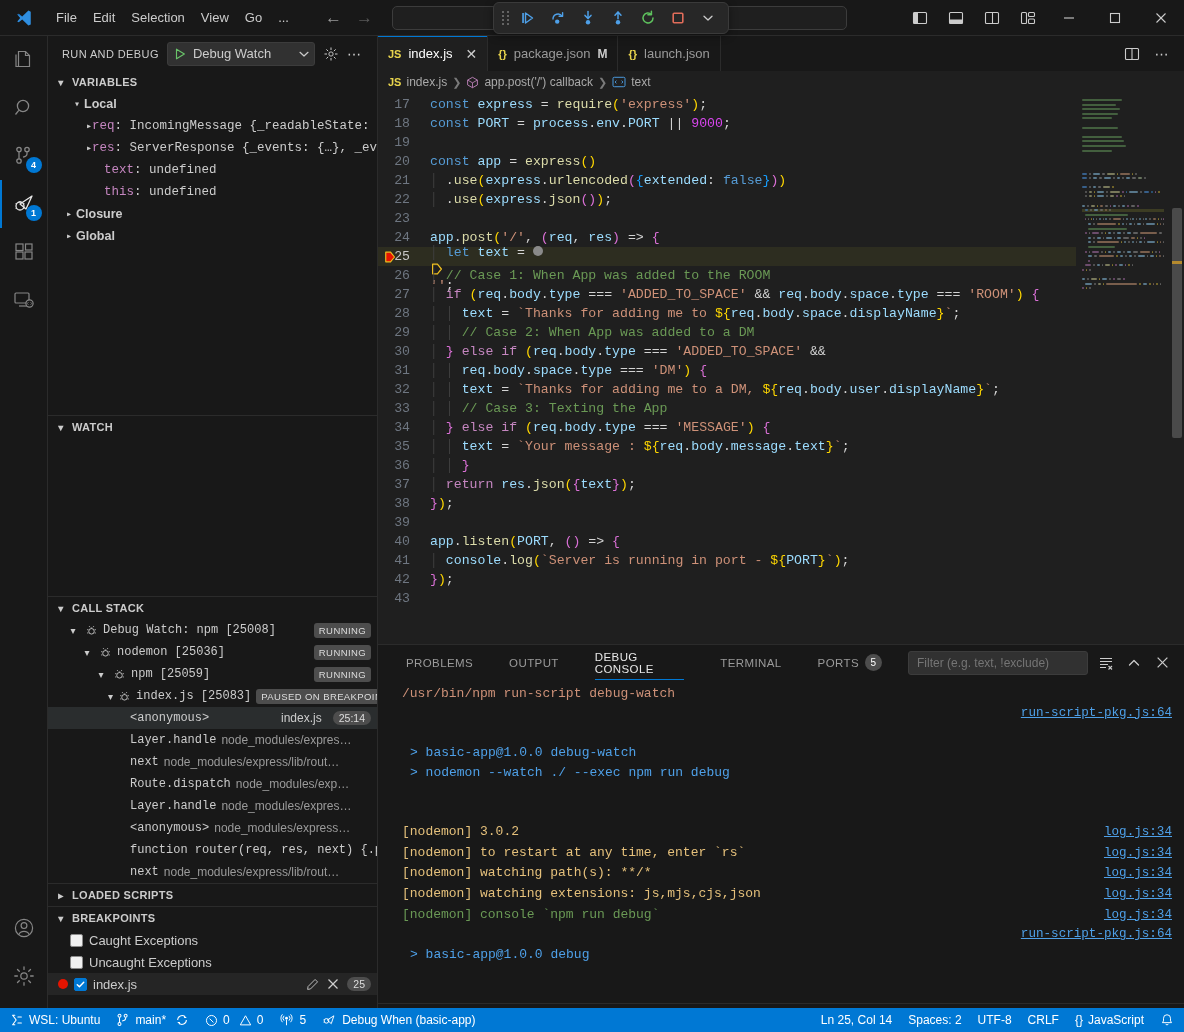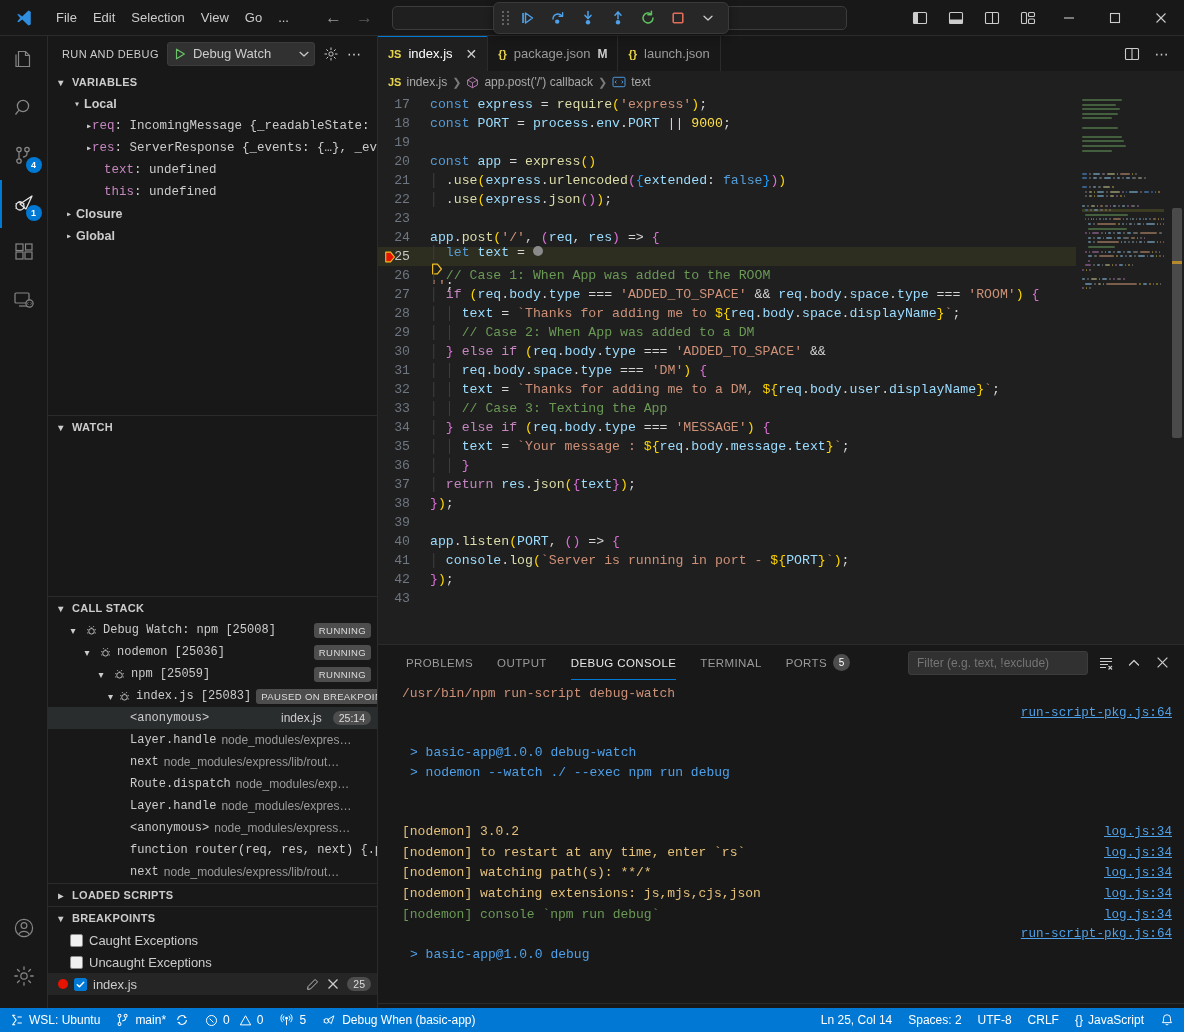--- a/index.html
+++ b/index.html
@@ -171,42 +171,42 @@
   .cline.hl .gutter-num { color: #c6c6c6; }
   .bp-gutter { position: absolute; left: 6px; width: 18px; height: 19px; display:flex; align-items:center;}
   .ctext { flex: 1; }
   .indent-guide { color: #404040; }
 
   
   .kw   { color: #569cd6; }  
   .kw2  { color: #c586c0; }  
   .fn   { color: #dcdcaa; }
   .str  { color: #ce9178; }
-  .num  { color: #fde047; }
+  .num  { color: #d946ef; }
   .cmt  { color: #6a9955; }
   .var  { color: #9cdcfe; }
   .op   { color: #d4d4d4; }
   .pun  { color: #d4d4d4; }
   .br1  { color: #ffd700; }
   .br2  { color: #da70d6; }
   .br3  { color: #179fff; }
   .tpl  { color: #ce9178; }
   .tplx { color: #ffd700; }
 
   .minimap { width: 94px; flex: none; background: #1f1f1f; position: relative; overflow:hidden;}
   .mini-canvas { position: absolute; top: 6px; left: 6px; width: 82px; }
   .mini-line { height: 3px; margin-bottom: 1.6px; display: flex; gap: 2px; }
   .mini-seg { height: 2px; opacity: .85; border-radius: 1px; }
   .scrollbar-v { width: 14px; background: #1f1f1f; position: relative; flex: none; }
   .sb-thumb { position: absolute; left: 2px; width: 10px; background: #4a4a4a; border-radius: 2px; }
   .ovr-mark { position:absolute; left:2px; width:10px; height:3px; }
 
   
   .panel { height: 385px; background: #181818; display: flex; flex-direction: column; flex: none; border-top: 1px solid #2b2b2b;}
-  .panel-tabs { height: 35px; display: flex; align-items: center; padding-left: 18px; gap: 4px; position: relative; }
+  .panel-tabs { height: 35px; display: flex; align-items: center; padding-left: 18px; gap: 16px; position: relative; }
   .p-tab {
     height: 35px; display: flex; align-items: center; gap: 6px; padding: 0 10px;
     font-size: 11.5px; letter-spacing: .4px; color: #9a9a9a; text-transform: uppercase;
     position: relative;
   }
   .p-tab.active { color: #e7e7e7; }
   .p-tab.active::after { content:""; position:absolute; left:10px; right:10px; bottom:0; height:1px; background:#0078d4; }
   .p-badge {
     background: #4d4d4d; color: #fff; border-radius: 9px; min-width: 17px; height: 17px;
     font-size: 10px; display:flex; align-items:center;justify-content:center; padding:0 5px;

